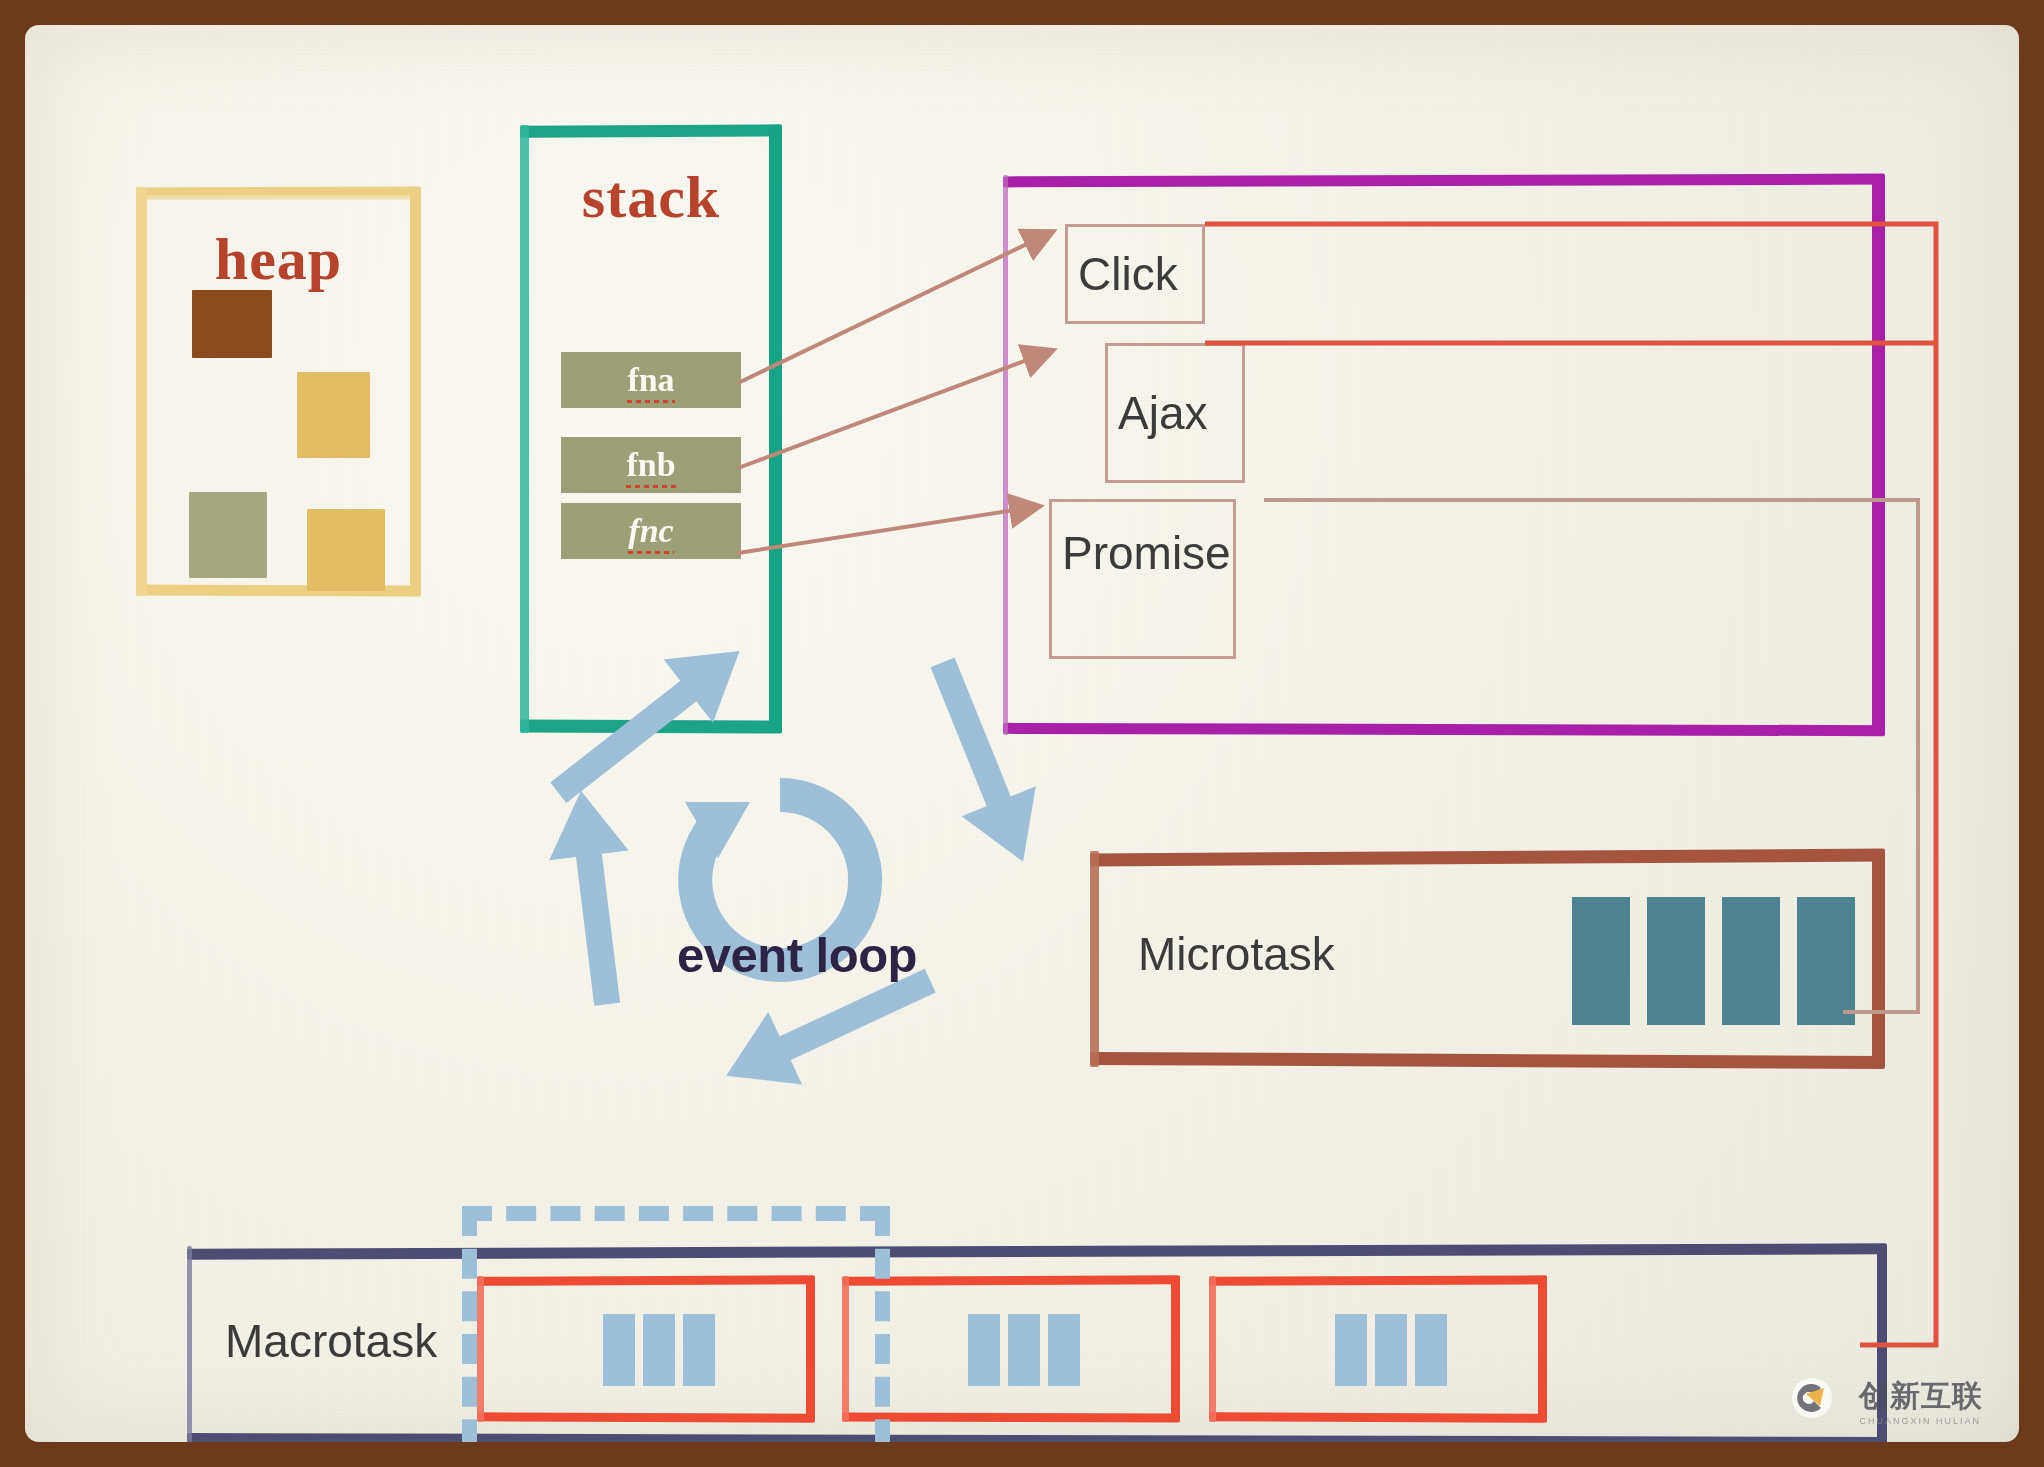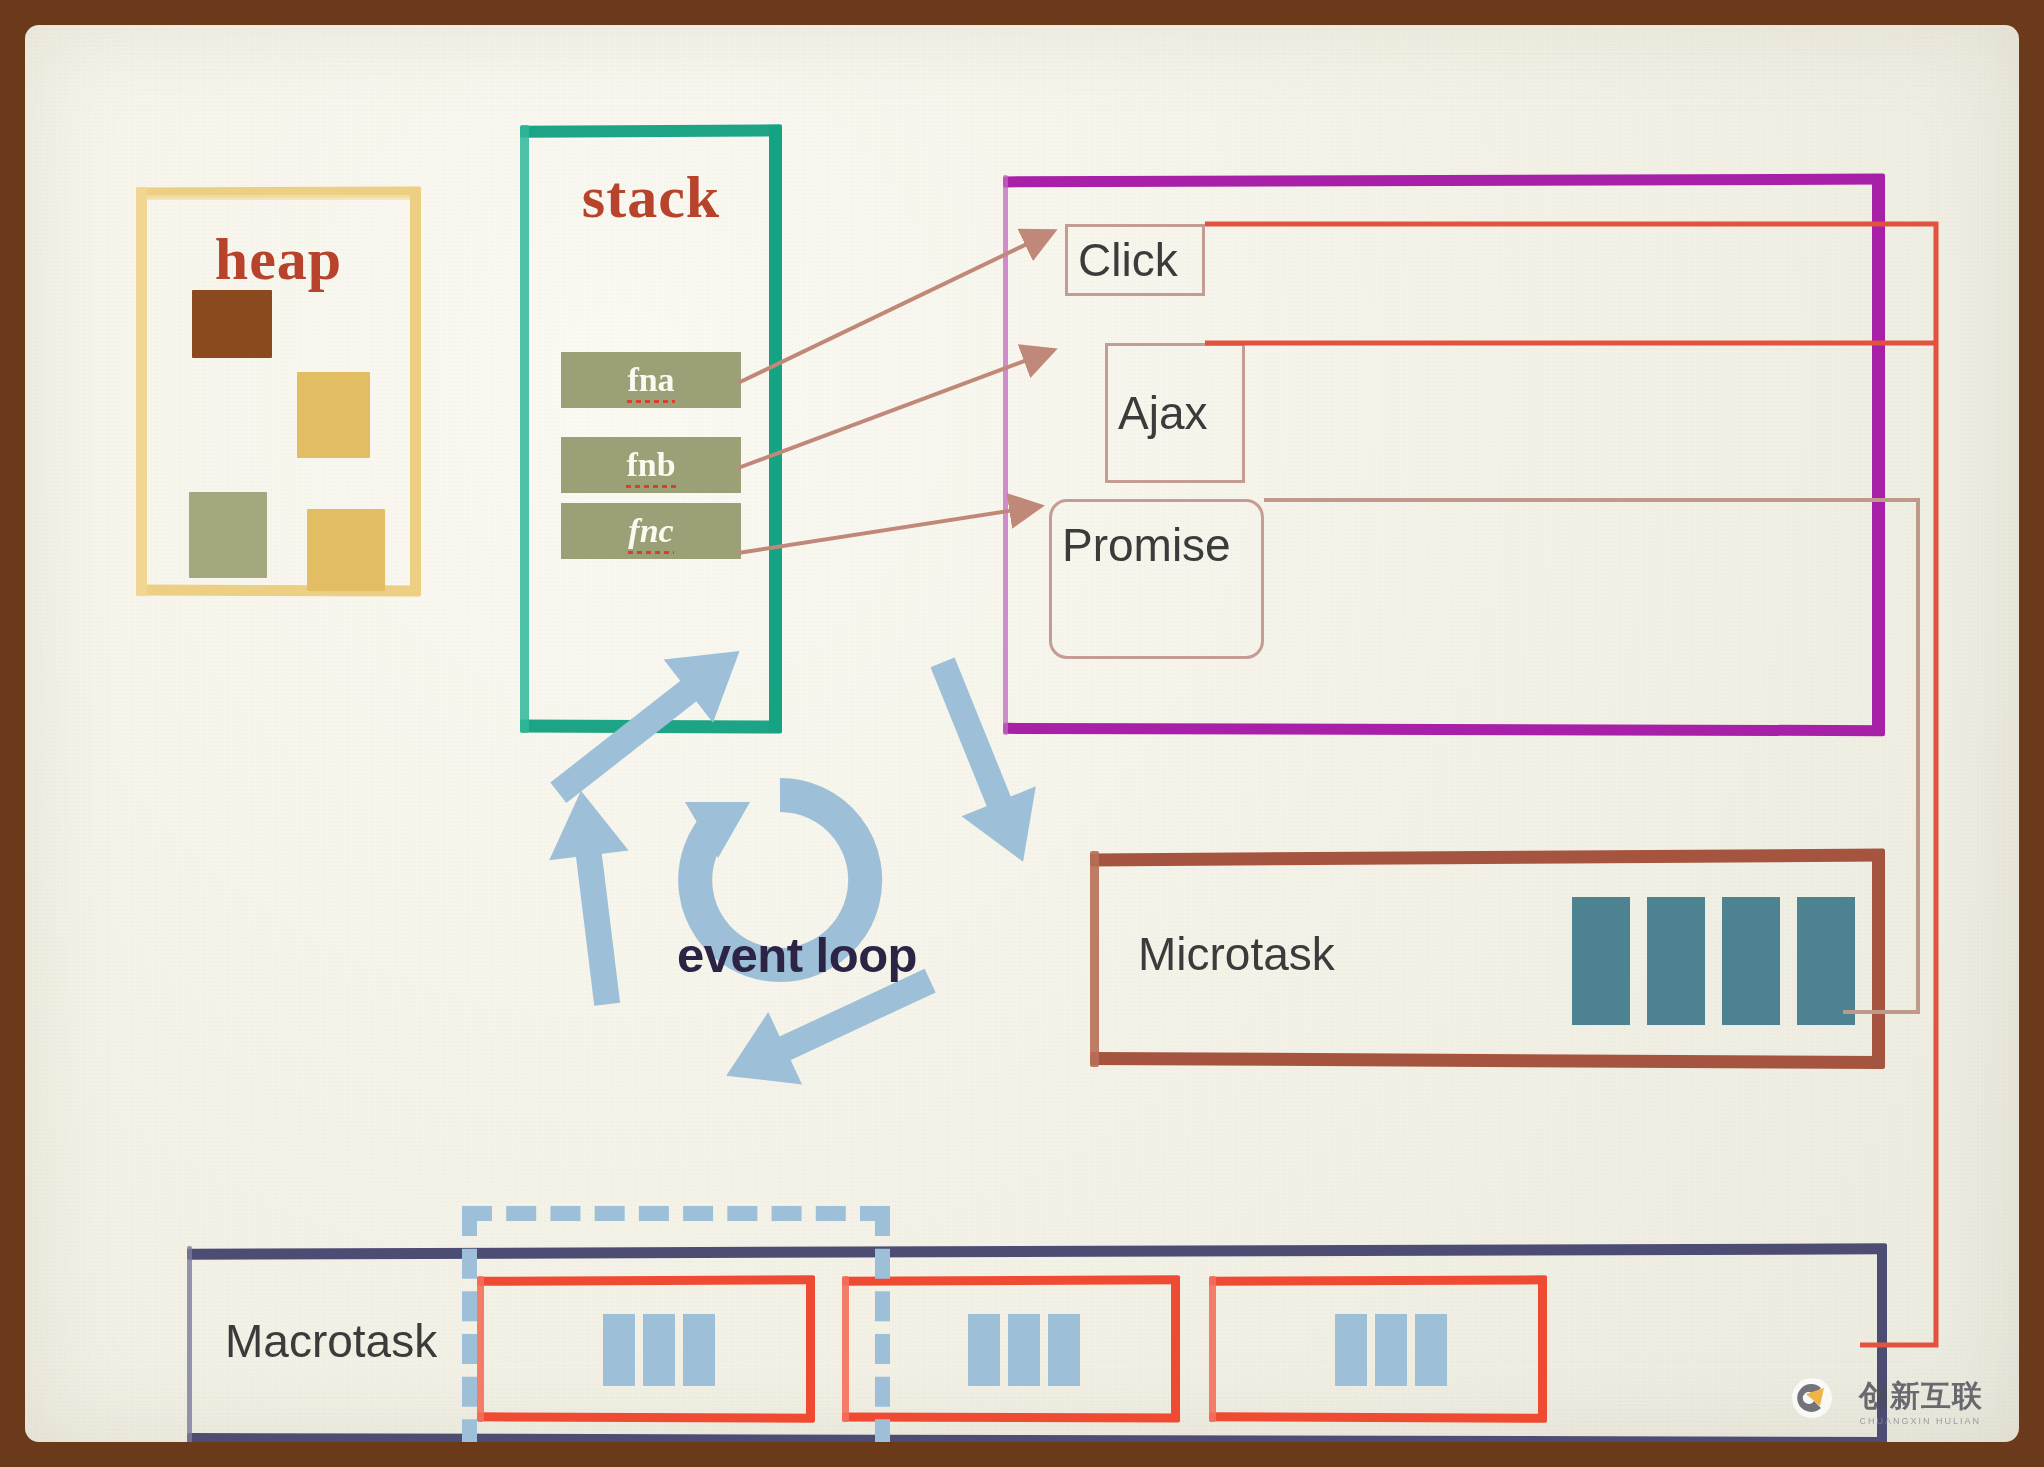--- a/index.html
+++ b/index.html
@@ -193,27 +193,27 @@
        <span>fnc</span>
      </div>
   </div>
 
   <div class="rough abs" id="webapi-box">
      <div class="edge" style="left:0;top:0;width:100%;height:11px;background:#a81fa8;transform:rotate(-.18deg);"></div>
      <div class="edge" style="left:0;bottom:0;width:100%;height:11px;background:#a81fa8;transform:rotate(.15deg);"></div>
      <div class="edge" style="left:0;top:0;width:5px;height:100%;background:#c06ac0;opacity:.75;"></div>
      <div class="edge" style="right:0;top:0;width:13px;height:100%;background:#a81fa8;"></div>
 
-     <div class="api-node" style="left:62px;top:49px;width:140px;height:72px;">
+     <div class="api-node" style="left:62px;top:49px;width:140px;height:100px;">
         <span>Click</span>
      </div>
      <div class="api-node" style="left:62px;top:168px;width:140px;height:140px;margin-left:40px;">
         <span>Ajax</span>
      </div>
-     <div class="api-node" style="left:46px;top:324px;width:215px;height:160px;align-items:flex-start;padding-top:16px;border-radius:18px;">
+     <div class="api-node" style="left:46px;top:324px;width:187px;height:160px;align-items:flex-start;padding-top:24px;">
         <span>Promise</span>
      </div>
   </div>
 
   <div class="rough abs" id="micro-box">
      <div class="edge" style="left:0;top:0;width:100%;height:13px;background:#a5553f;transform:rotate(-.35deg);"></div>
      <div class="edge" style="left:0;bottom:0;width:100%;height:13px;background:#a5553f;transform:rotate(.3deg);"></div>
      <div class="edge" style="left:0;top:0;width:9px;height:100%;background:#b86f57;opacity:.9;"></div>
      <div class="edge" style="right:0;top:0;width:13px;height:100%;background:#a5553f;"></div>
 

